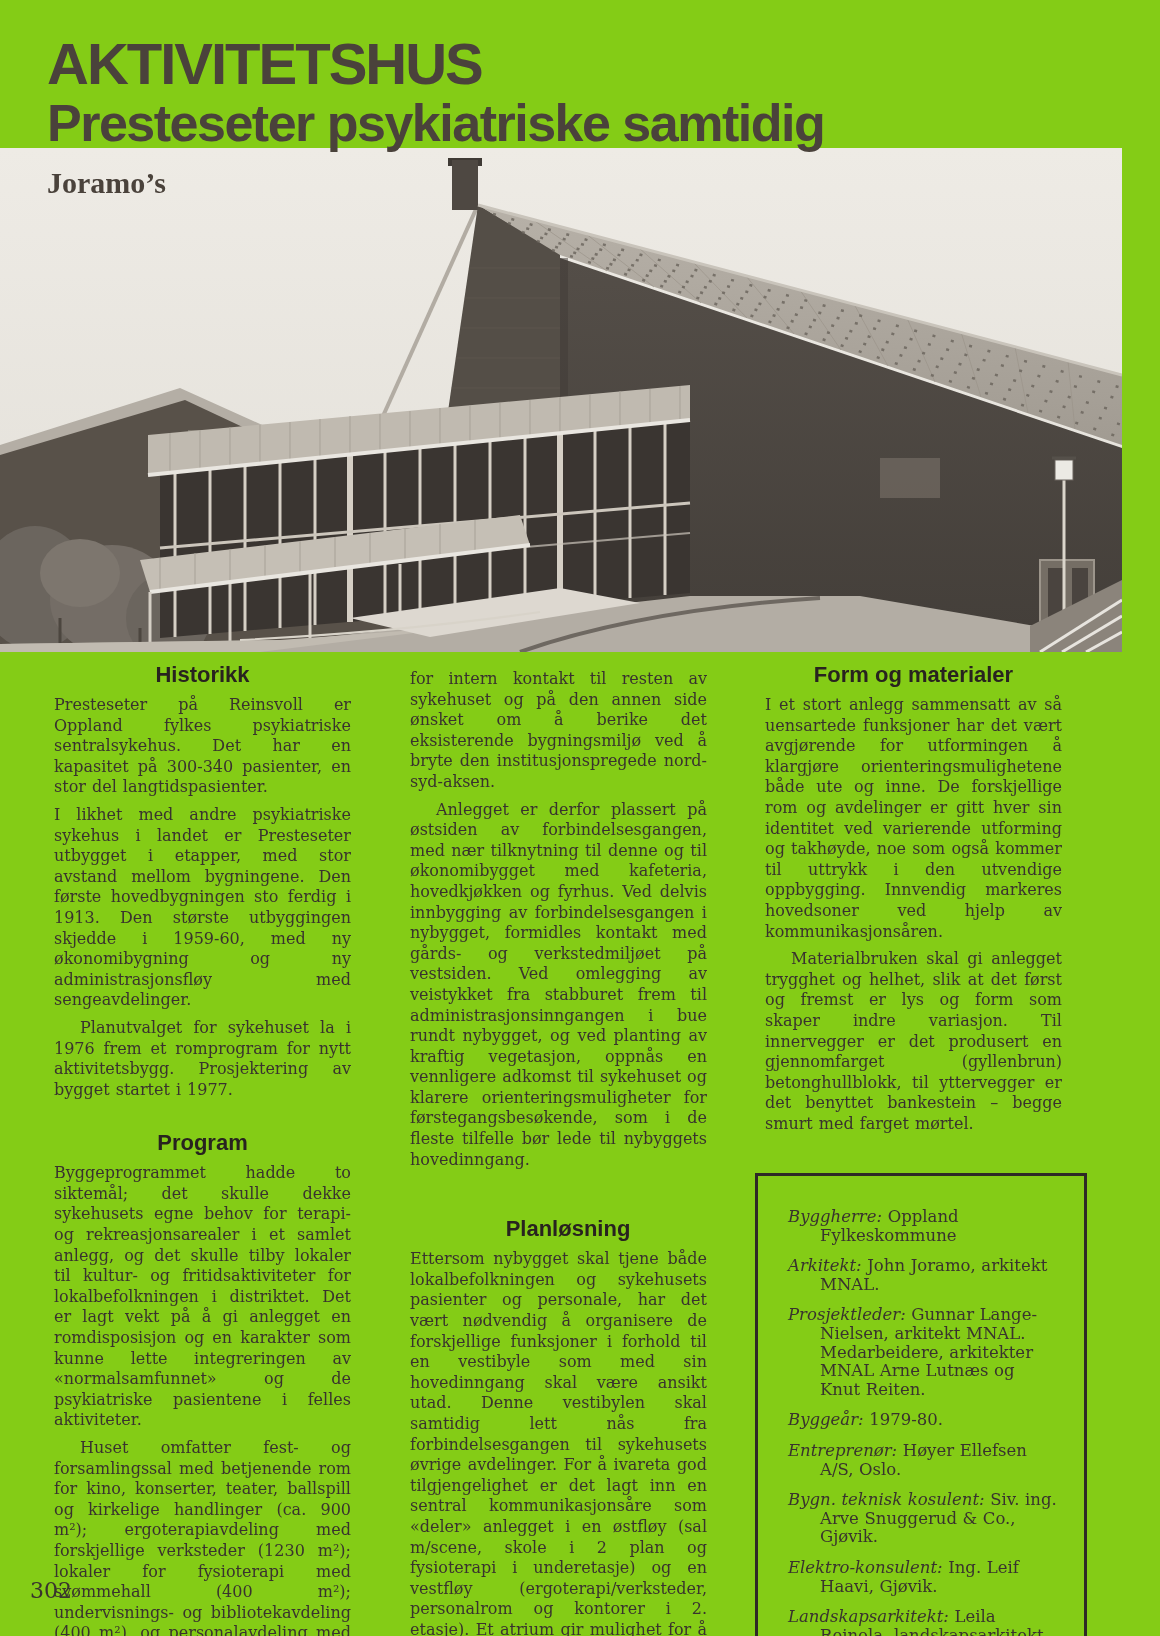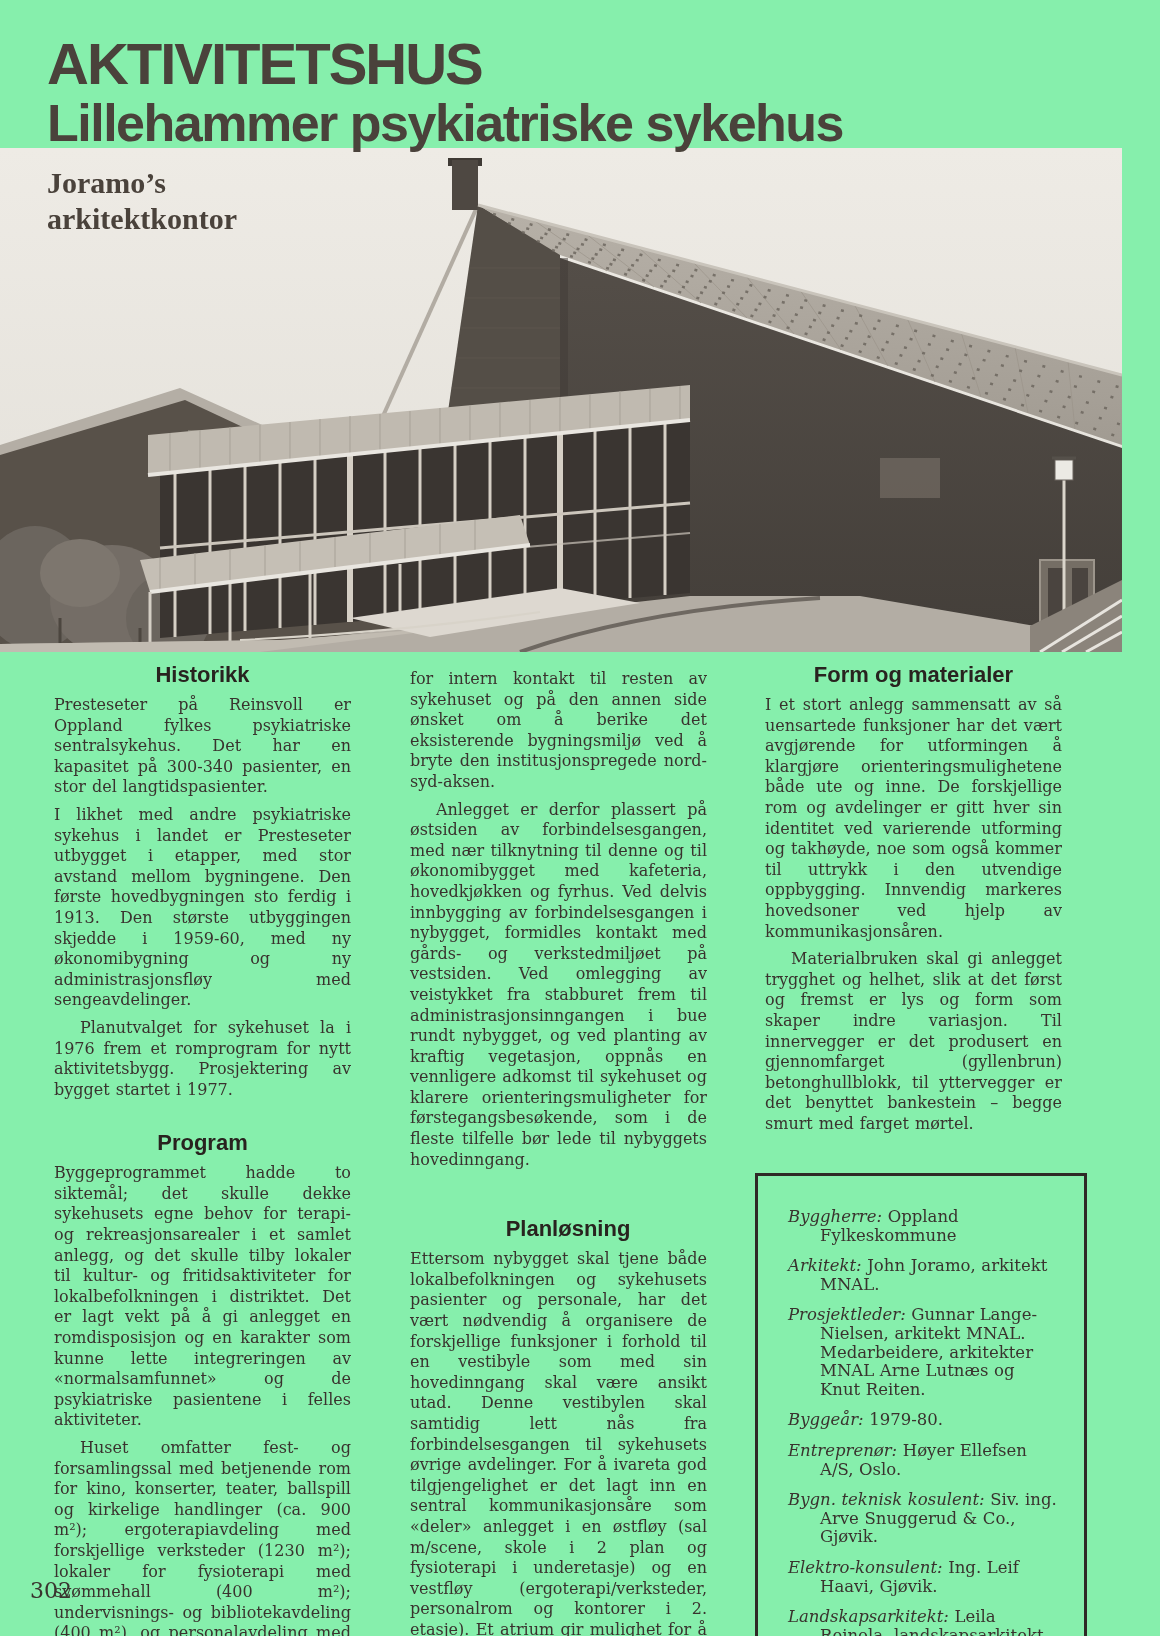--- a/index.html
+++ b/index.html
@@ -1,16 +1,16 @@
 <!DOCTYPE html>
 <html><head>
 <meta charset="utf-8">
 <style>
   html,body{margin:0;padding:0;background:#d8d4cc;}
-  .page{position:relative;width:1160px;height:1636px;background:#86efac;overflow:hidden;
+  .page{position:relative;width:1160px;height:1636px;background:#84cc16;overflow:hidden;
         font-family:"DejaVu Serif", serif;color:#39332e;}
   
   .header{position:absolute;left:47px;top:34px;z-index:3;}
   .title1{font-family:"Liberation Sans",sans-serif;font-weight:700;font-size:58px;
           letter-spacing:-2px;color:#4a423b;margin:0;line-height:1.02;}
   .title2{font-family:"Liberation Sans",sans-serif;font-weight:700;font-size:52px;
           letter-spacing:-1.5px;color:#4a423b;margin:4px 0 0 0;line-height:1.02;}
   .byline{font-family:Liberation Serif, serif;font-weight:700;font-size:30px;
           color:#4a423b;margin-top:15px;line-height:36px;}
   
@@ -220,24 +220,23 @@
         <polygon points="1030,478 1122,432 1122,504 1030,504" fill="#8b847b"></polygon>
         <line x1="1040" y1="504" x2="1122" y2="452" stroke="#e7e4de" stroke-width="3"></line>
         <line x1="1062" y1="504" x2="1122" y2="468" stroke="#e7e4de" stroke-width="3"></line>
         <line x1="1086" y1="504" x2="1122" y2="484" stroke="#e7e4de" stroke-width="3"></line>
       </g>
     </svg>
   </div>
 
   <div class="header">
     <h1 class="title1">AKTIVITETSHUS</h1>
-    <h1 class="title2">Lillehammer psykiatriske sykehus</h1>
+    <h1 class="title2">Presteseter psykiatriske samtidig</h1>
     <div class="byline">
       <div>Joramo’s</div>
-      <div>arkitektkontor</div>
     </div>
   </div>
 
   <div class="col col1">
     <h3 class="h">Historikk</h3>
     <p class="p">Presteseter på Reinsvoll er Oppland fylkes psykiatriske sentralsykehus. Det har en kapasitet på 300-340 pasienter, en stor del langtidspasienter.</p>
     <p class="p">I likhet med andre psykiatriske sykehus i landet er Presteseter utbygget i etapper, med stor avstand mellom bygningene. Den første hovedbygningen sto ferdig i 1913. Den største utbyggingen skjedde i 1959-60, med ny økonomibygning og ny administrasjonsfløy med sengeavdelinger.</p>
     <p class="p ind">Planutvalget for sykehuset la i 1976 frem et romprogram for nytt aktivitetsbygg. Prosjektering av bygget startet i 1977.</p>
     <h3 class="h mt">Program</h3>
     <p class="p">Byggeprogrammet hadde to siktemål; det skulle dekke sykehusets egne behov for terapi- og rekreasjonsarealer i et samlet anlegg, og det skulle tilby lokaler til kultur- og fritidsaktiviteter for lokalbefolkningen i distriktet. Det er lagt vekt på å gi anlegget en romdisposisjon og en karakter som kunne lette integreringen av «normalsamfunnet» og de psykiatriske pasientene i felles aktiviteter.</p>

